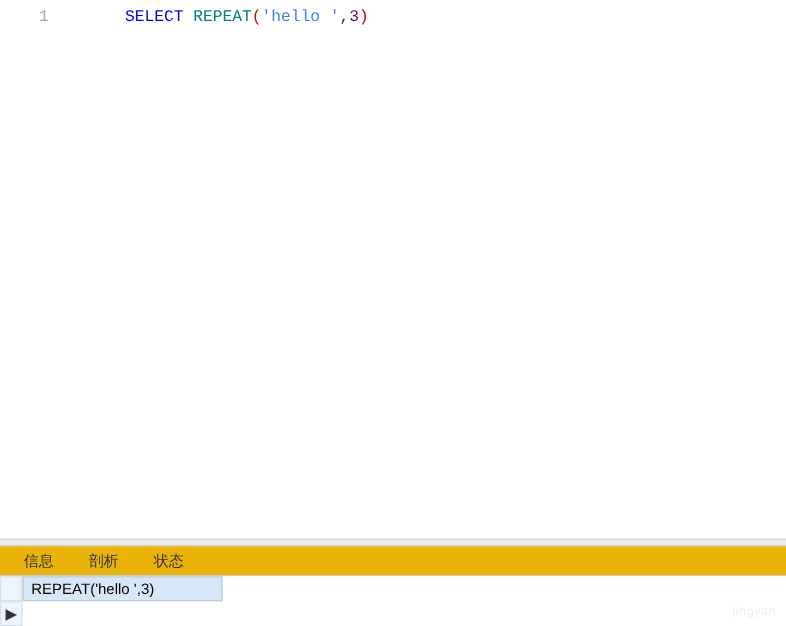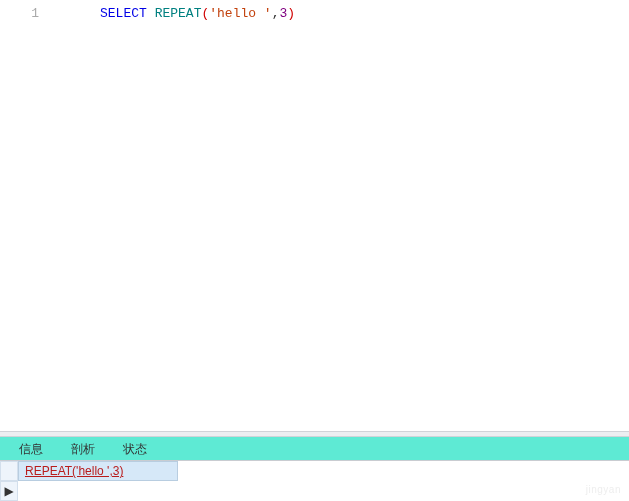--- a/index.html
+++ b/index.html
@@ -3,31 +3,31 @@
 <meta charset="utf-8">
 <style>
   * { box-sizing: border-box; margin: 0; padding: 0; }
   html, body { width: 629px; height: 501px; font-family: "Segoe UI", Tahoma, Arial, sans-serif; font-size: 12px; background: #fff; overflow: hidden; }
   .app { display: flex; flex-direction: column; width: 100%; height: 100%; }
   .editor-wrap { flex: 1; display: flex; background: #fff; }
   .gutter { width: 48px; text-align: right; padding: 6px 8px 6px 0; color: #aaa; font-family: Consolas, "Courier New", monospace; font-size: 13px; user-select: none; border-right: 1px solid #fff; }
   .code { flex: 1; padding: 6px 8px; font-family: Consolas, "Courier New", monospace; font-size: 13px; white-space: pre; color: #000; }
   .kw { color: #0000e6; margin-left: 44px; }
   .fn { color: #008080; }
-  .str { color: #c2410c; }
+  .str { color: #3b82f6; }
   .num { color: #800080; }
   .paren { color: #d00000; }
   .comma { color: #333; }
   .splitter { height: 6px; background: #eceef1; border-top: 1px solid #d0d3d8; border-bottom: 1px solid #d0d3d8; }
-  .tabs { display: flex; align-items: flex-end; height: 24px; background: #5eead4; padding-left: 6px; border-bottom: 1px solid #c9ccd1; }
+  .tabs { display: flex; align-items: flex-end; height: 24px; background: #eab308; padding-left: 6px; border-bottom: 1px solid #c9ccd1; }
   .tab { padding: 3px 12px 3px 12px; margin-right: 2px; color: #333; border: 1px solid transparent; border-bottom: none; cursor: default; position: relative; top: 1px; }
   .tab.active { background: #fff; border: 1px solid #c9ccd1; border-bottom: 1px solid #fff; }
   .grid { background: #fff; }
   .grid-header { display: flex; height: 20px; }
-  .grid-hcell { background: #d6e8f8; border: 1px solid #b8cde0; padding: 2px 6px; width: 160px; color: #b91c1c; text-decoration: underline; }
+  .grid-hcell { background: #d6e8f8; border: 1px solid #b8cde0; padding: 2px 6px; width: 160px; color: #000000; }
   .grid-corner { width: 18px; background: #eef4fb; border: 1px solid #d3dfec; }
   .grid-row { display: flex; height: 20px; }
   .grid-rowhead { width: 18px; background: #eef4fb; border: 1px solid #d3dfec; display: flex; align-items: center; justify-content: center; color: #333; }
   .grid-cell { width: 160px; border: 1px solid #e4e9ef; padding: 2px 6px; color: #222; }
   .watermark { position: absolute; right: 8px; bottom: 6px; font-size: 10px; color: #eee; pointer-events: none; letter-spacing: 0.5px; }
 </style>
 </head>
 <body>
 
 <div class="app">

